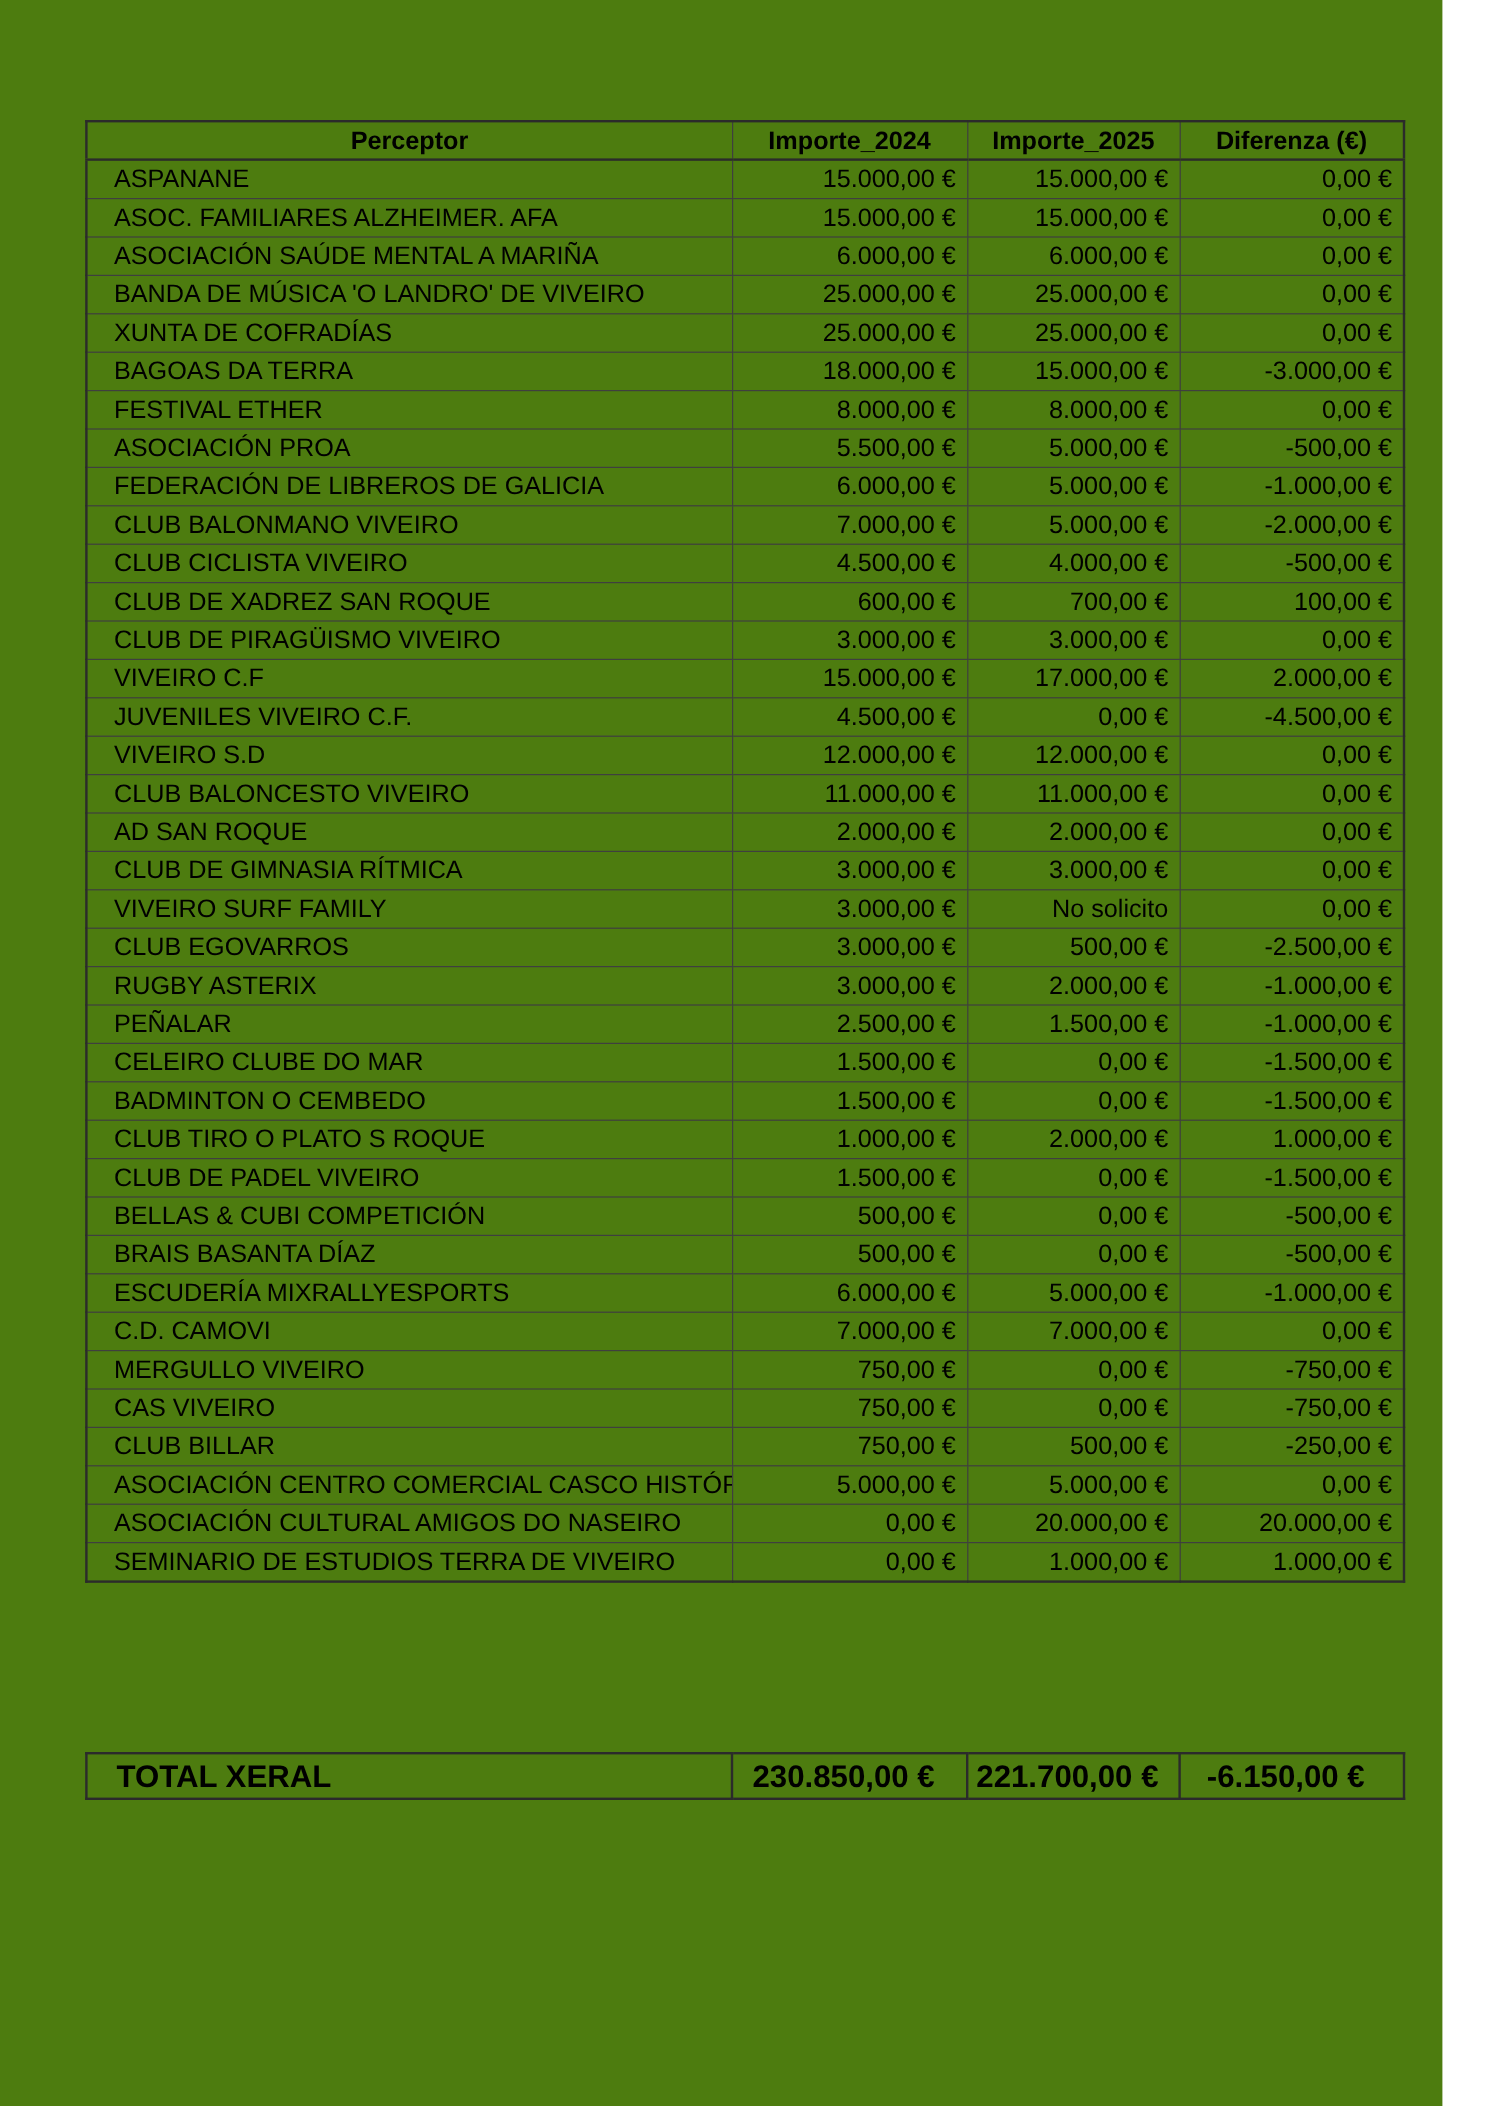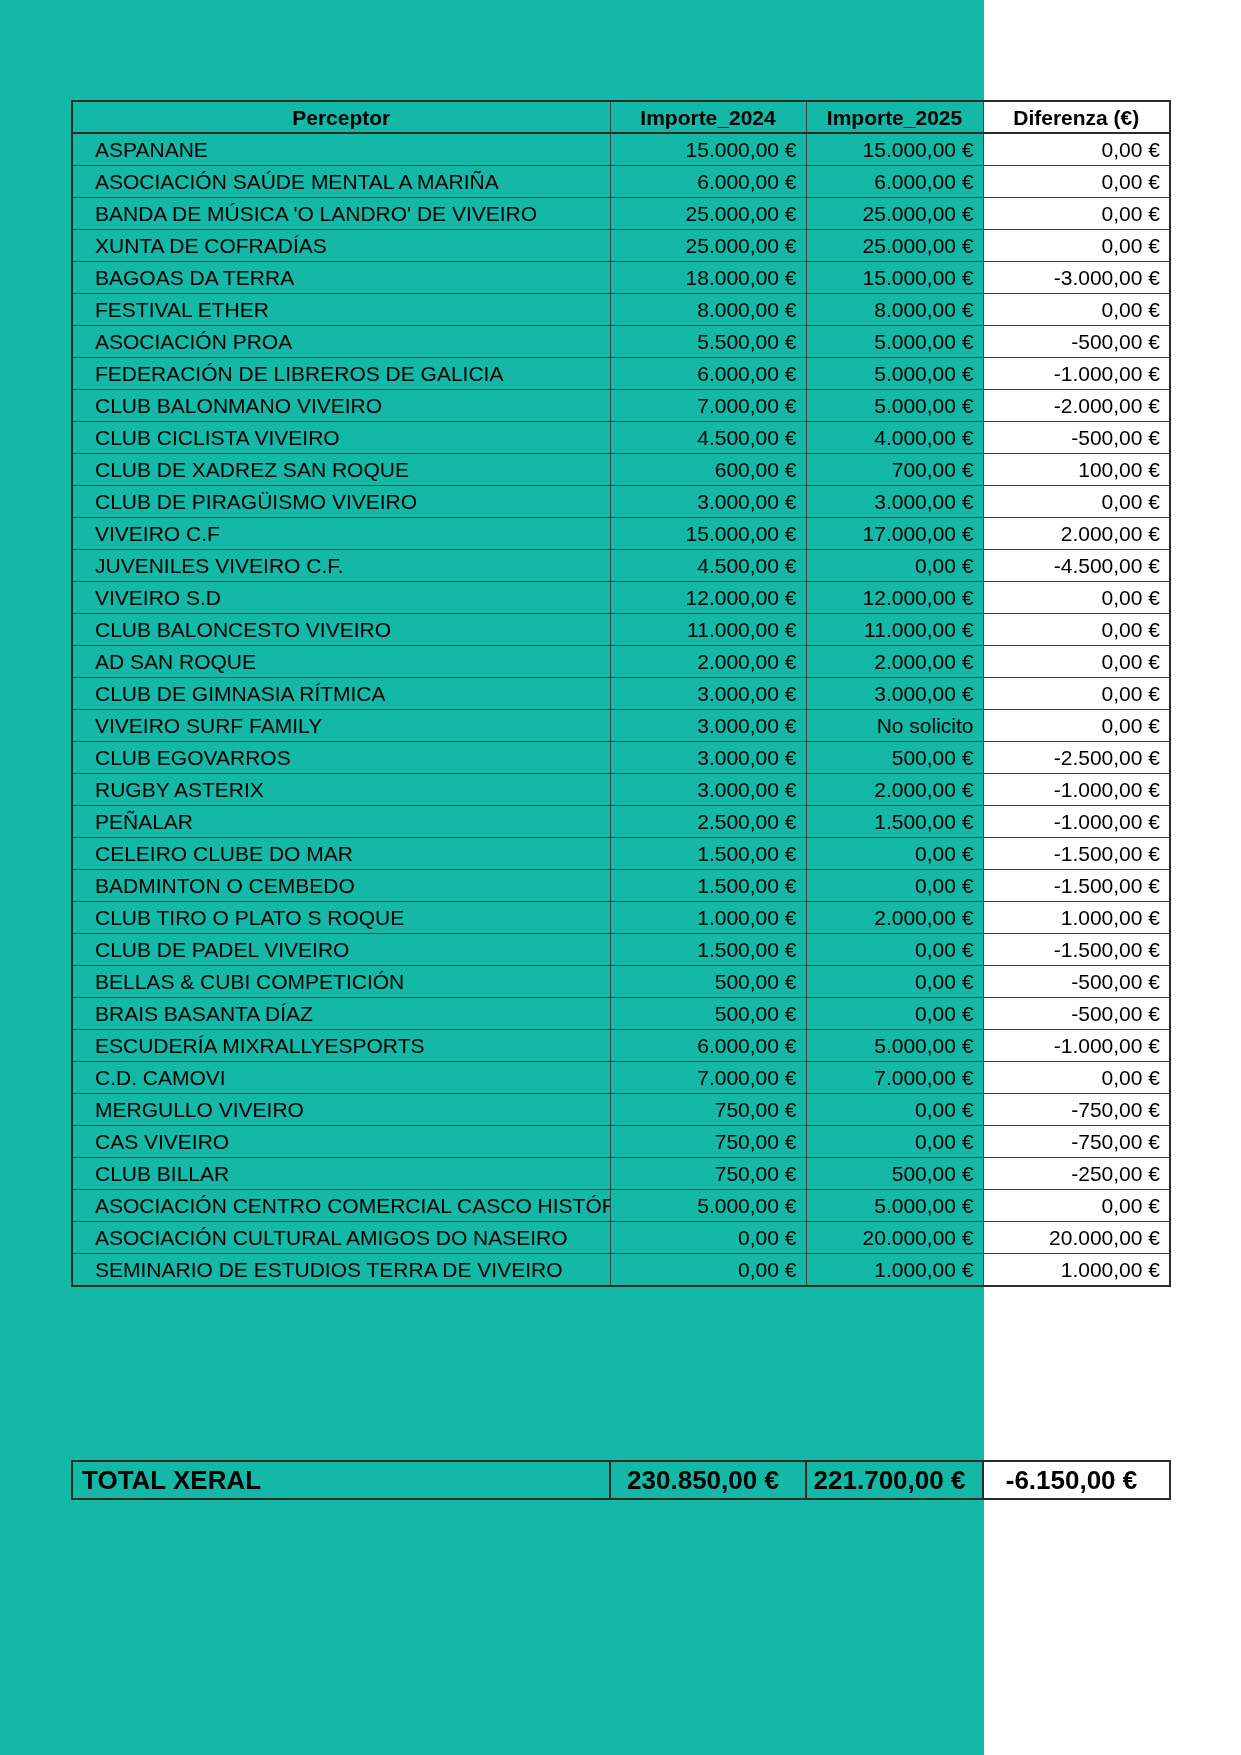--- a/index.html
+++ b/index.html
@@ -2,23 +2,23 @@
 <html><head>
 <meta charset="utf-8">
 <style>
   html, body {
     margin: 0;
     padding: 0;
     background: #ffffff;
   }
   .page {
     position: relative;
-    width: 984px;
+    width: 1202px;
     height: 1755px;
-    background: #14b8a6;
+    background: #4d7c0f;
     font-family: "Liberation Sans", sans-serif;
     color: #000000;
   }
   table {
     border-collapse: collapse;
     table-layout: fixed;
   }
   .main-table {
     position: absolute;
     left: 71px;
@@ -65,21 +65,21 @@
     border: 2px solid #2b2b2b;
     height: 36px;
     font-size: 26px;
     font-weight: bold;
     line-height: 1;
     white-space: nowrap;
     overflow: hidden;
     padding: 0;
   }
   .total-table td.name-cell {
-    padding-left: 9px;
+    padding-left: 24px;
     margin-top: 11px;
   }
   .total-table td.num-cell {
     padding-right: 10px;
     text-align: center;
   }
 </style>
 </head>
 <body>
 
@@ -101,20 +101,26 @@
       </tr>
     </thead>
     <tbody id="table-body">
     <tr>
       <td class="name-cell">ASPANANE</td>
       <td class="num-cell">15.000,00 €</td>
       <td class="num-cell">15.000,00 €</td>
       <td class="num-cell">0,00 €</td>
     </tr>
 
+    <tr>
+      <td class="name-cell">ASOC. FAMILIARES ALZHEIMER. AFA</td>
+      <td class="num-cell">15.000,00 €</td>
+      <td class="num-cell">15.000,00 €</td>
+      <td class="num-cell">0,00 €</td>
+    </tr>
 
     <tr>
       <td class="name-cell">ASOCIACIÓN SAÚDE MENTAL A MARIÑA</td>
       <td class="num-cell">6.000,00 €</td>
       <td class="num-cell">6.000,00 €</td>
       <td class="num-cell">0,00 €</td>
     </tr>
 
     <tr>
       <td class="name-cell">BANDA DE MÚSICA 'O LANDRO' DE VIVEIRO</td>

